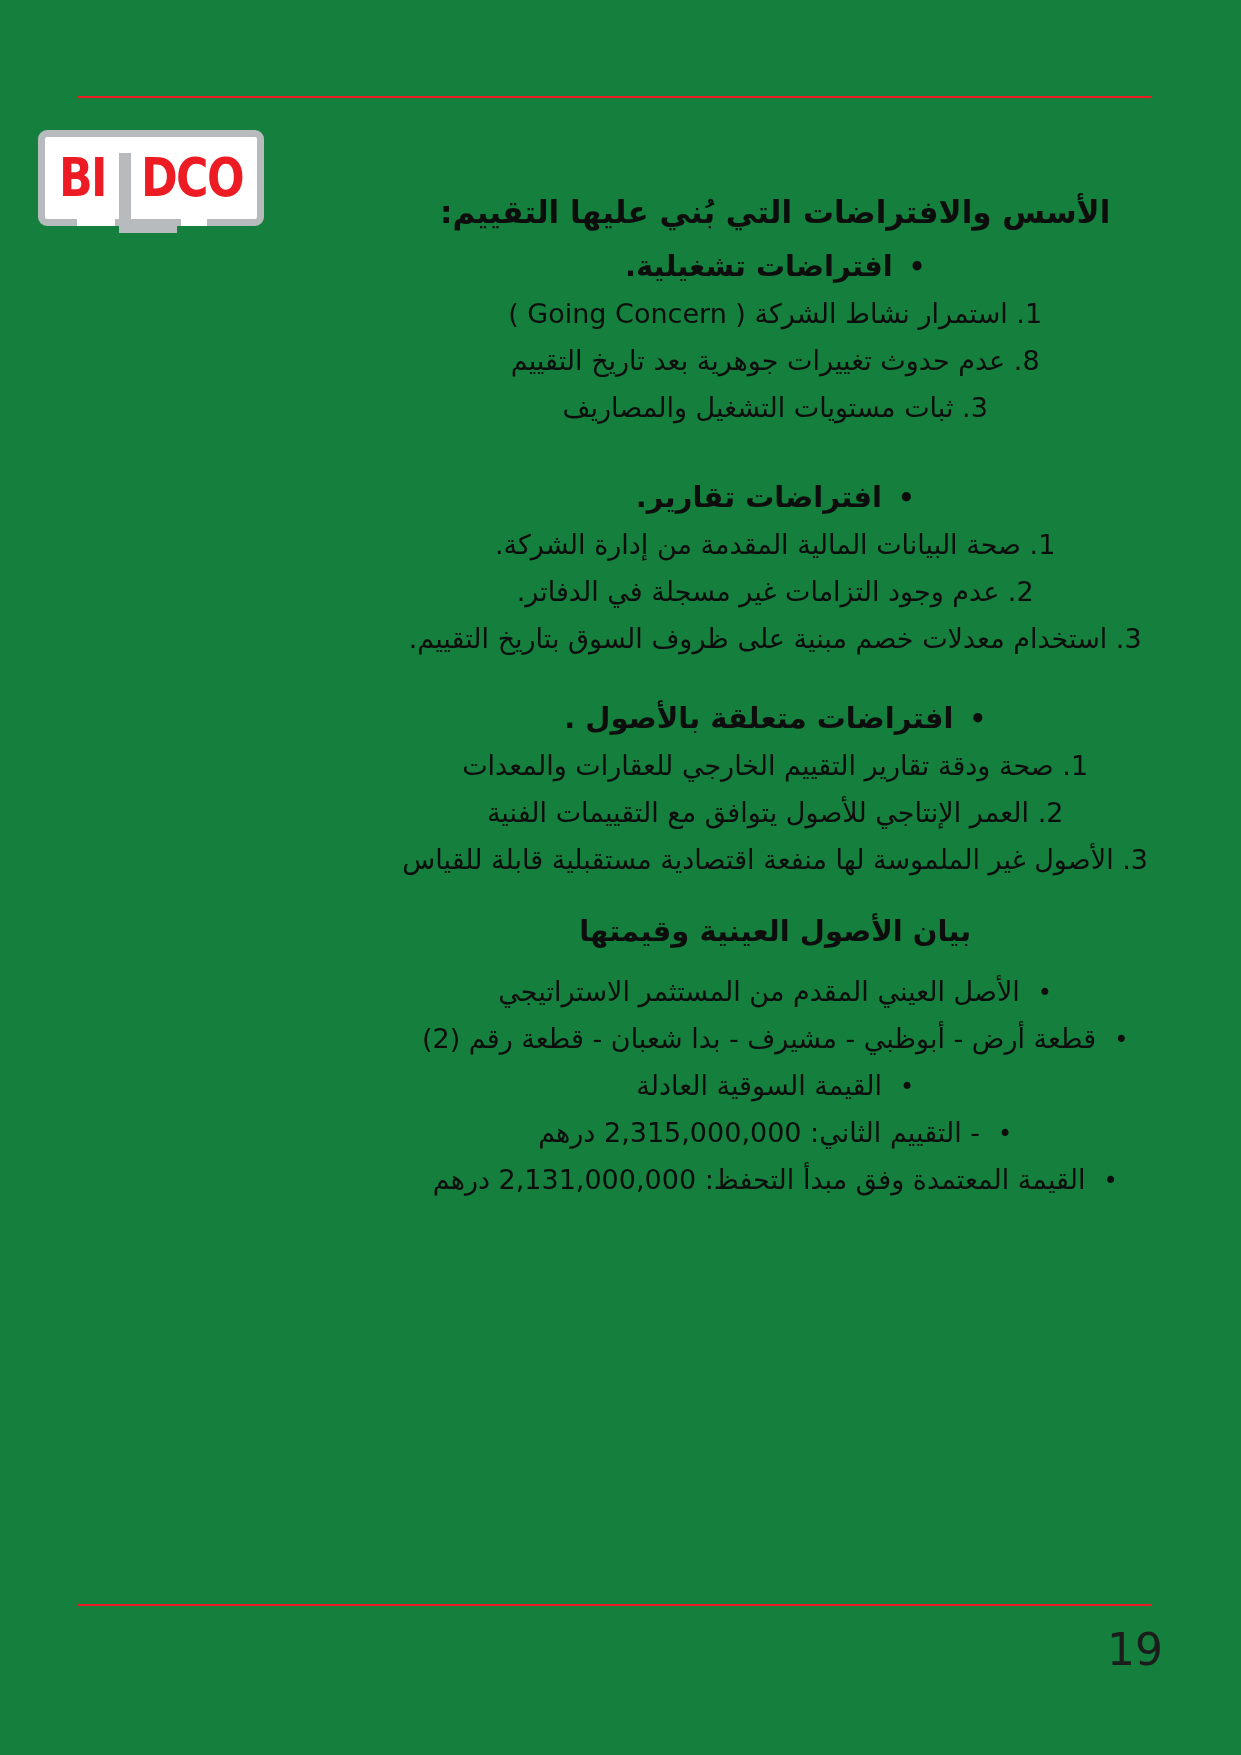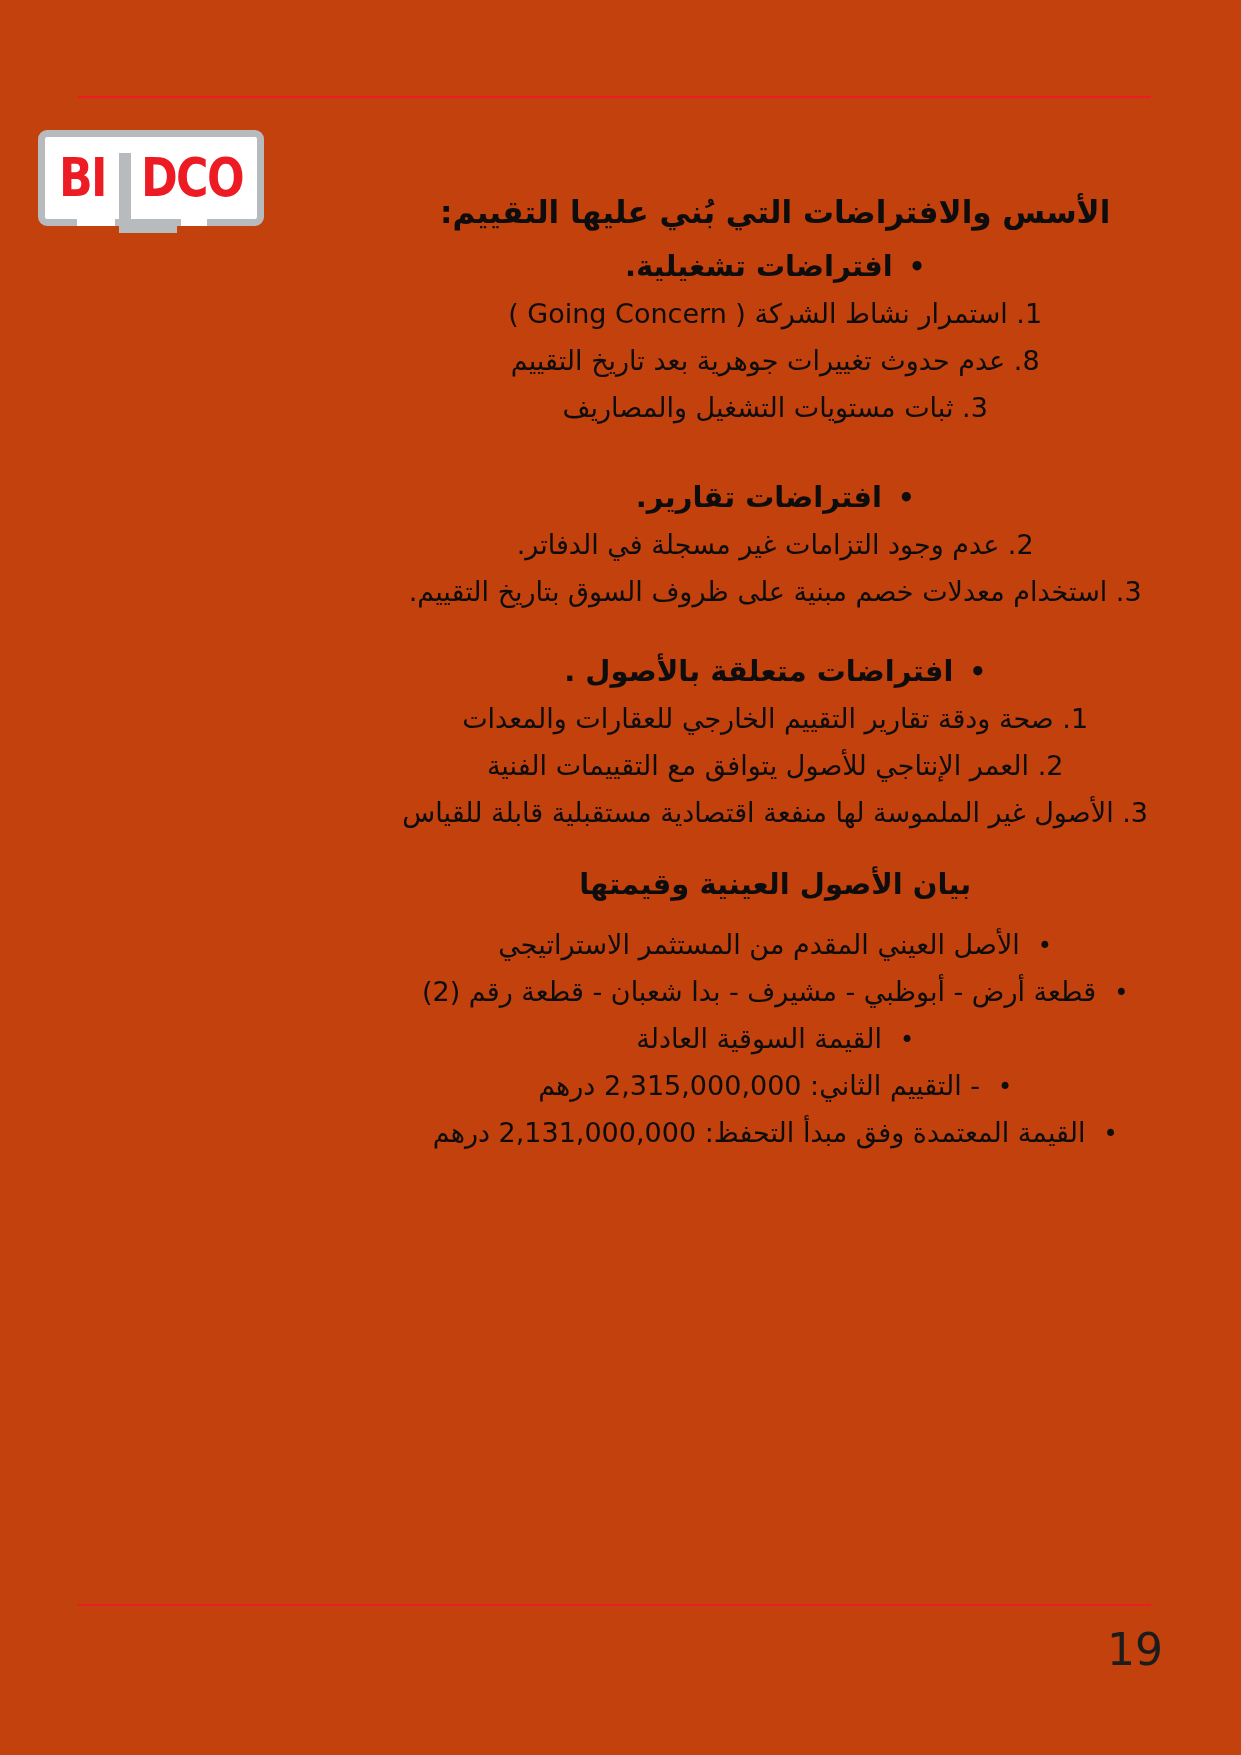--- a/index.html
+++ b/index.html
@@ -4,21 +4,21 @@
 <style>
   :root{
     --red:#ed1c24;
     --gray:#b8bbbd;
     --ink:#0d0d0d;
   }
   html,body{margin:0;padding:0;background:#ffffff;}
   .page{
     position:relative;
     width:1241px;height:1755px;
-    background:#c2410c;
+    background:#15803d;
     font-family:"DejaVu Sans", sans-serif;
     color:var(--ink);
     overflow:hidden;
   }
   .rule{
     position:absolute;left:78px;width:1073px;height:2px;
     background:var(--red);
   }
   .rule.top{top:96px;}
   .rule.bottom{top:1604px;}
@@ -108,20 +108,21 @@
     <div class="m-items">
       <div class="item">1. استمرار نشاط الشركة ( Going Concern )</div>
       <div class="item">8. عدم حدوث تغييرات جوهرية بعد تاريخ التقييم</div>
       <div class="item">3. ثبات مستويات التشغيل والمصاريف</div>
     </div>
 
     <div class="sec-header m-top-s2">
       <span class="blt">•</span><span>افتراضات تقارير.</span>
     </div>
     <div class="m-items">
+      <div class="item">1. صحة البيانات المالية المقدمة من إدارة الشركة.</div>
       <div class="item">2. عدم وجود التزامات غير مسجلة في الدفاتر.</div>
       <div class="item">3. استخدام معدلات خصم مبنية على ظروف السوق بتاريخ التقييم.</div>
     </div>
 
     <div class="sec-header m-top-s3">
       <span class="blt">•</span><span>افتراضات متعلقة بالأصول .</span>
     </div>
     <div class="m-items">
       <div class="item">1. صحة ودقة تقارير التقييم الخارجي للعقارات والمعدات</div>
       <div class="item">2. العمر الإنتاجي للأصول يتوافق مع التقييمات الفنية</div>

